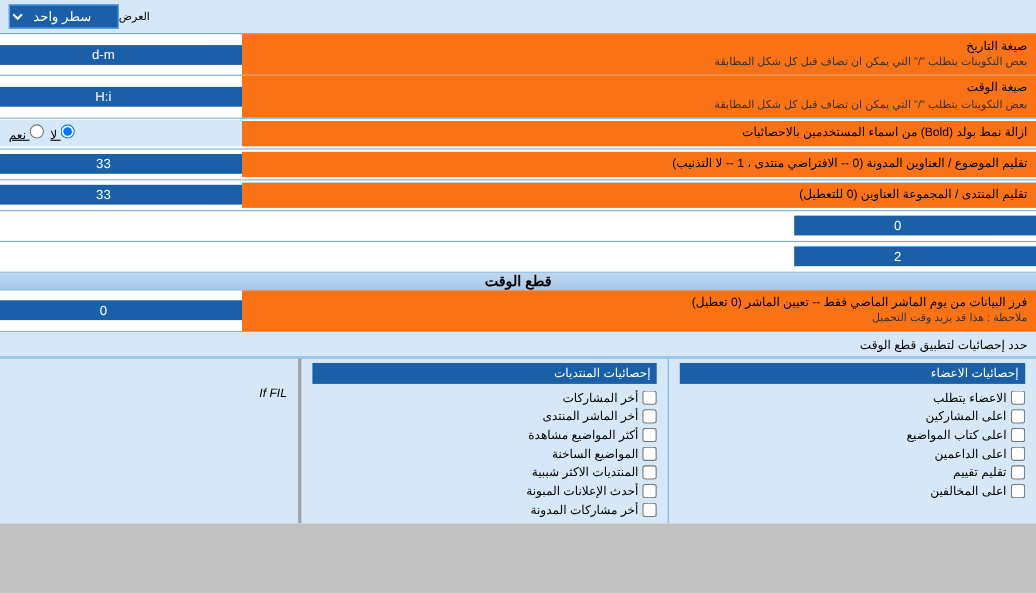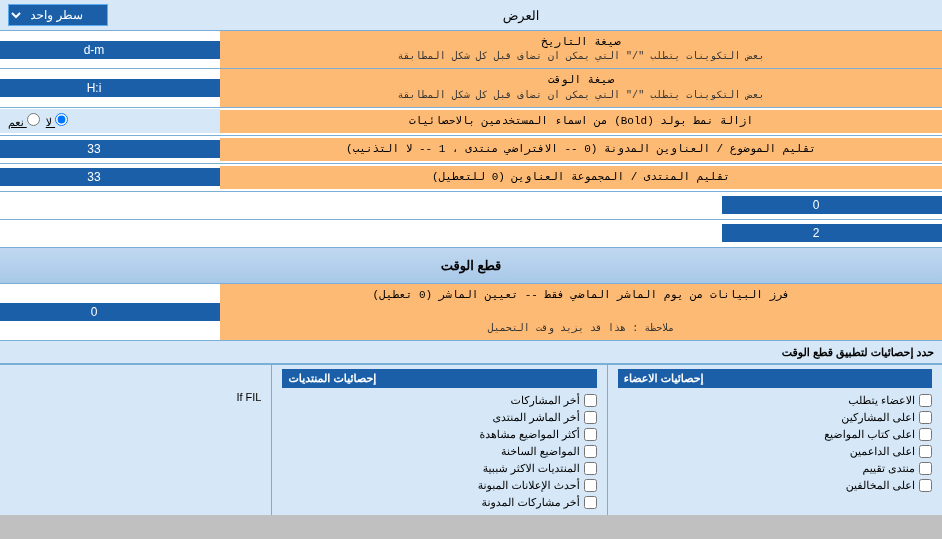--- a/index.html
+++ b/index.html
@@ -15,28 +15,27 @@
       overflow: hidden;
     }
     
     .row {
       display: flex;
       align-items: center;
       border-bottom: 1px solid #7aaed6;
       min-height: 28px;
     }
     .label-cell {
-      background: #fdba74;
+      background: #f97316;
       color: #000;
       padding: 4px 8px;
-      text-align: center;
+      text-align: right;
       flex: 1;
       line-height: 1.4;
       font-size: 11px;
-      font-family: Liberation Mono, monospace;
     }
     .input-cell {
       background: #1a5fa8;
       padding: 2px 4px;
       display: flex;
       align-items: center;
       justify-content: flex-end;
       min-width: 220px;
     }
     .input-cell input[type="text"] {
@@ -62,21 +61,21 @@
       font-size: 11px;
       color: #000;
       text-decoration: underline;
     }
     
     .section-header {
       background: linear-gradient(to bottom, #c0d8f0, #a8c8e8);
       color: #000;
       font-weight: bold;
       text-align: center;
-      padding: 10px 8px;
+      padding: 0 8px;
       font-size: 13px;
       border-bottom: 1px solid #7aaed6;
       width: 100%;
     }
     .columns-area {
       display: flex;
       gap: 0;
       background: #d6e8f7;
       border-top: 1px solid #7aaed6;
     }
@@ -84,23 +83,23 @@
       flex: 1;
       padding: 4px 10px;
       border-right: 1px solid #7aaed6;
     }
     .col-block:first-child {
       border-right: none;
     }
     .col-header {
       background: #1a5fa8;
       color: #fff;
-      text-align: left;
+      text-align: right;
       padding: 3px 6px;
-      font-weight: bold;
+      font-weight: normal;
       font-size: 11px;
       margin-bottom: 4px;
     }
     .checkbox-row {
       display: flex;
       align-items: flex-start;
       gap: 4px;
       padding: 2px 0;
       direction: rtl;
     }
@@ -110,25 +109,25 @@
     }
     .top-select-row {
       display: flex;
       align-items: center;
       justify-content: center;
       background: #d6e8f7;
       padding: 4px 8px;
       border-bottom: 1px solid #7aaed6;
     }
     .top-label {
-      font-size: 13px;
+      font-size: 10px;
       color: #000;
       margin-right: 0;
       flex: 1;
-      text-align: center;
+      text-align: left;
     }
     .select-styled {
       background: #1a5fa8;
       color: #fff;
       border: 1px solid #5aacf0;
       font-size: 12px;
       padding: 2px 20px 2px 4px;
       font-family: Tahoma, Arial, sans-serif;
       min-width: 100px;
     }
@@ -209,29 +208,29 @@
     </div>
   </div>
 
   <div class="section-header">
     <span>قطع الوقت</span>
   </div>
 
   <div class="row">
     <div class="label-cell">
       <div>فرز البيانات من يوم الماشر الماضي فقط -- تعيين الماشر (0 تعطيل)</div>
-      <div style="font-size:10px; color:#333;margin-top:19px;">ملاحظة : هذا قد يزيد وقت التحميل</div>
+      <div style="font-size:10px; color:#333;">ملاحظة : هذا قد يزيد وقت التحميل</div>
     </div>
     <div class="input-cell">
       <input type="text" value="0" style="">
     </div>
   </div>
 
   <div style="background:#d6e8f7; padding:4px 8px; border-bottom:1px solid #7aaed6; text-align:right;">
-    <span style="font-size:11px; font-weight:bold;">حدد إحصائيات لتطبيق قطع الوقت</span>
+    <span style="font-size:11px; font-weight:normal;">حدد إحصائيات لتطبيق قطع الوقت</span>
   </div>
 
   <div class="columns-area">
 
     <div class="col-block">
       <div class="col-header">إحصائيات الاعضاء</div>
       <div class="checkbox-row">
         <input type="checkbox" style="">
         <label>الاعضاء يتطلب</label>
       </div>
@@ -242,21 +241,21 @@
       <div class="checkbox-row">
         <input type="checkbox" style="">
         <label>اعلى كتاب المواضيع</label>
       </div>
       <div class="checkbox-row">
         <input type="checkbox" style="">
         <label>اعلى الداعمين</label>
       </div>
       <div class="checkbox-row">
         <input type="checkbox" style="">
-        <label>منتدى تقييم</label>
+        <label>تقليم تقييم</label>
       </div>
       <div class="checkbox-row">
         <input type="checkbox" style="">
         <label>اعلى المخالفين</label>
       </div>
     </div>
 
     <div class="col-block" style="border-right:1px solid #7aaed6;">
       <div class="col-header">إحصائيات المنتديات</div>
       <div class="checkbox-row">
@@ -282,20 +281,20 @@
       <div class="checkbox-row">
         <input type="checkbox" style="">
         <label>أحدث الإعلانات المبونة</label>
       </div>
       <div class="checkbox-row">
         <input type="checkbox" style="">
         <label>أخر مشاركات المدونة</label>
       </div>
     </div>
 
-    <div class="col-block" style="border-right:1px solid #a3a3a3; flex:0.8;">
+    <div class="col-block" style="border-right:3px solid #a3a3a3; flex:0.8;font-style:italic;">
       <div style="height:20px;"></div>
       <div style="font-size:11px; color:#000; padding:2px 0;">If FIL</div>
     </div>
 
   </div>
 
 </div>
 
 </body></html>

